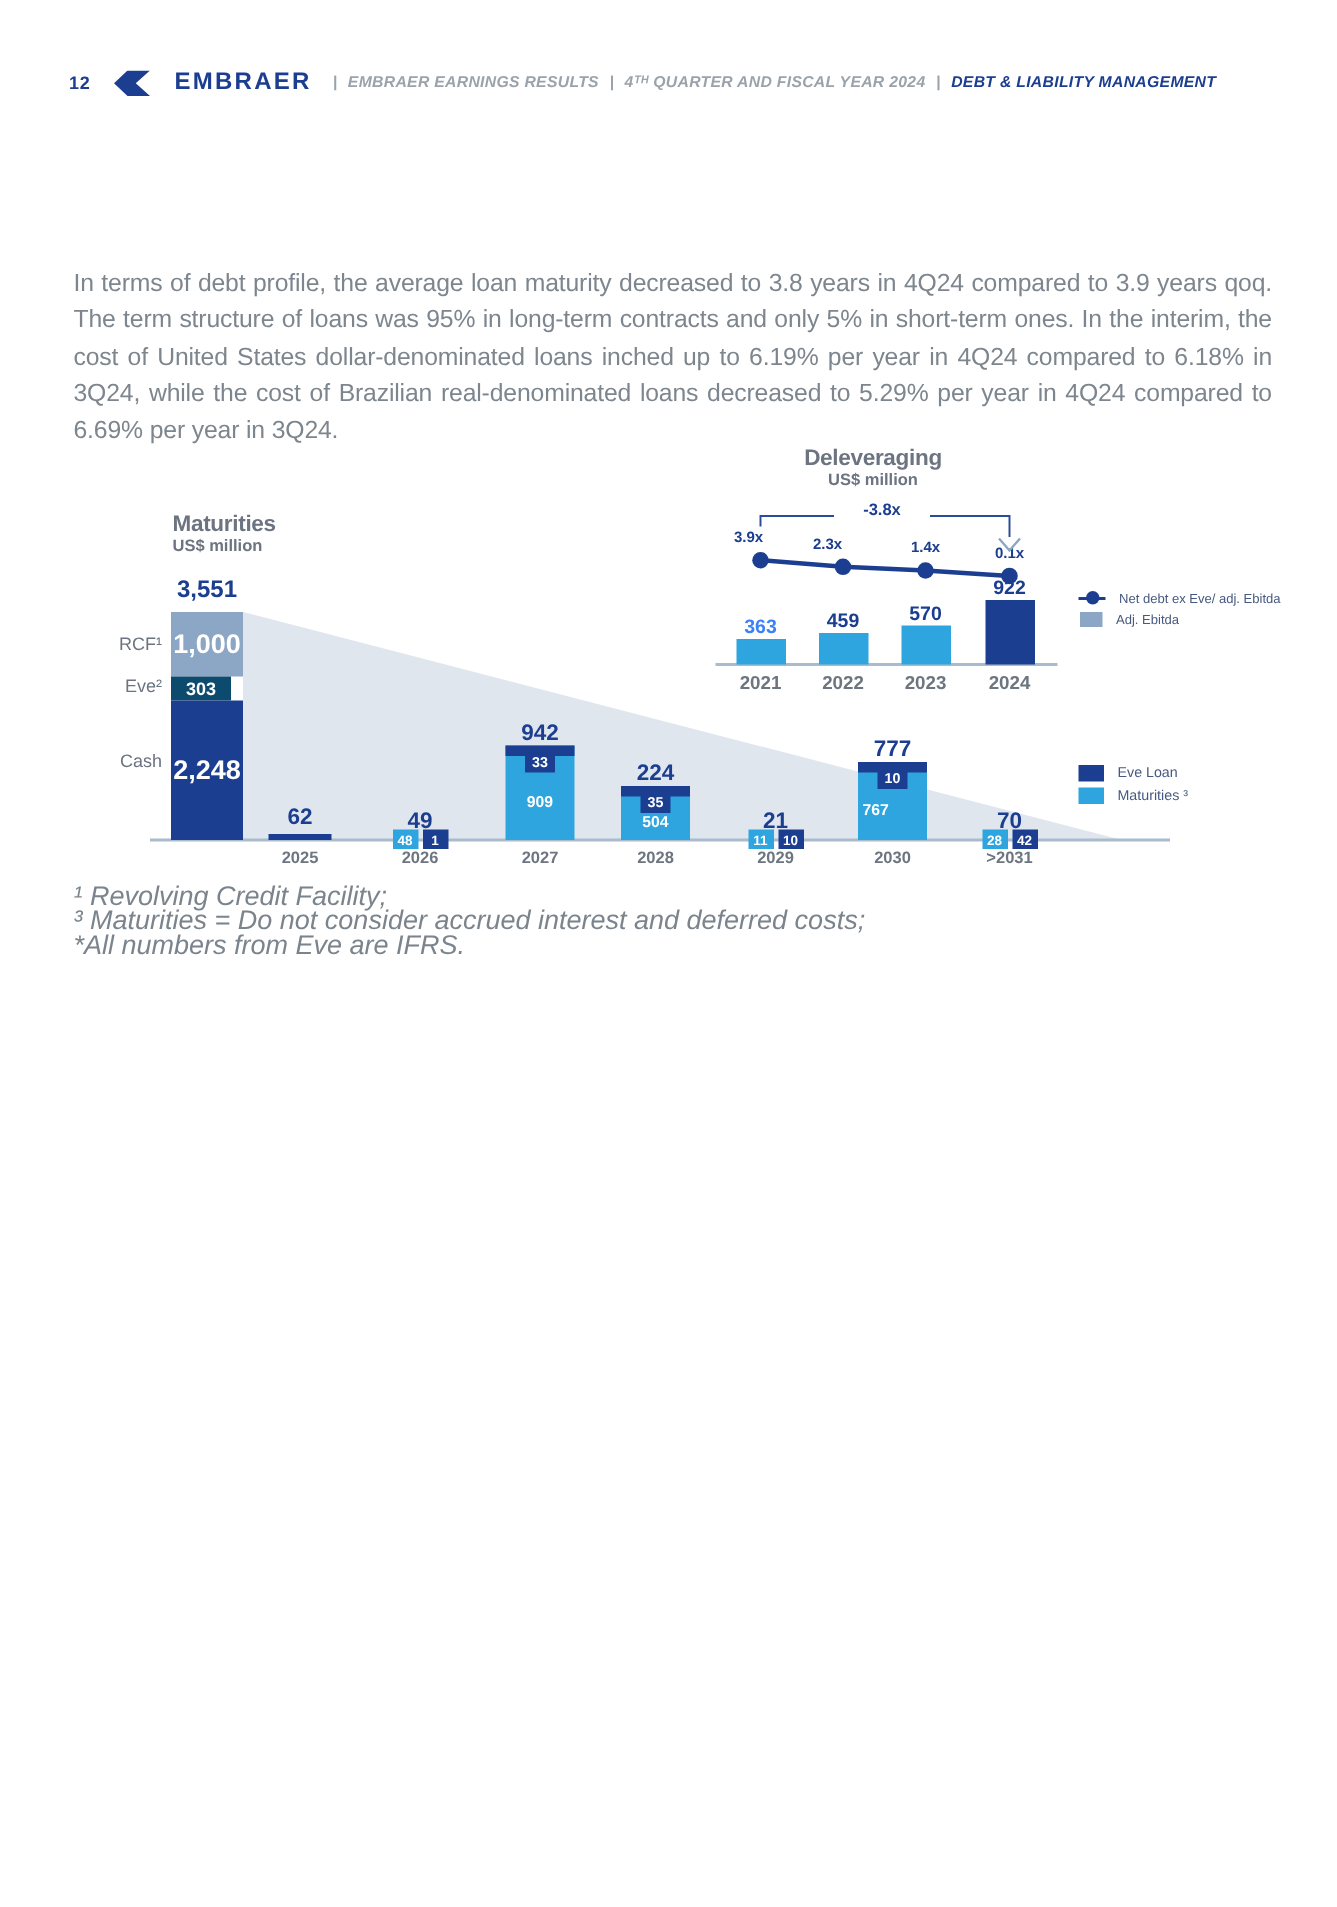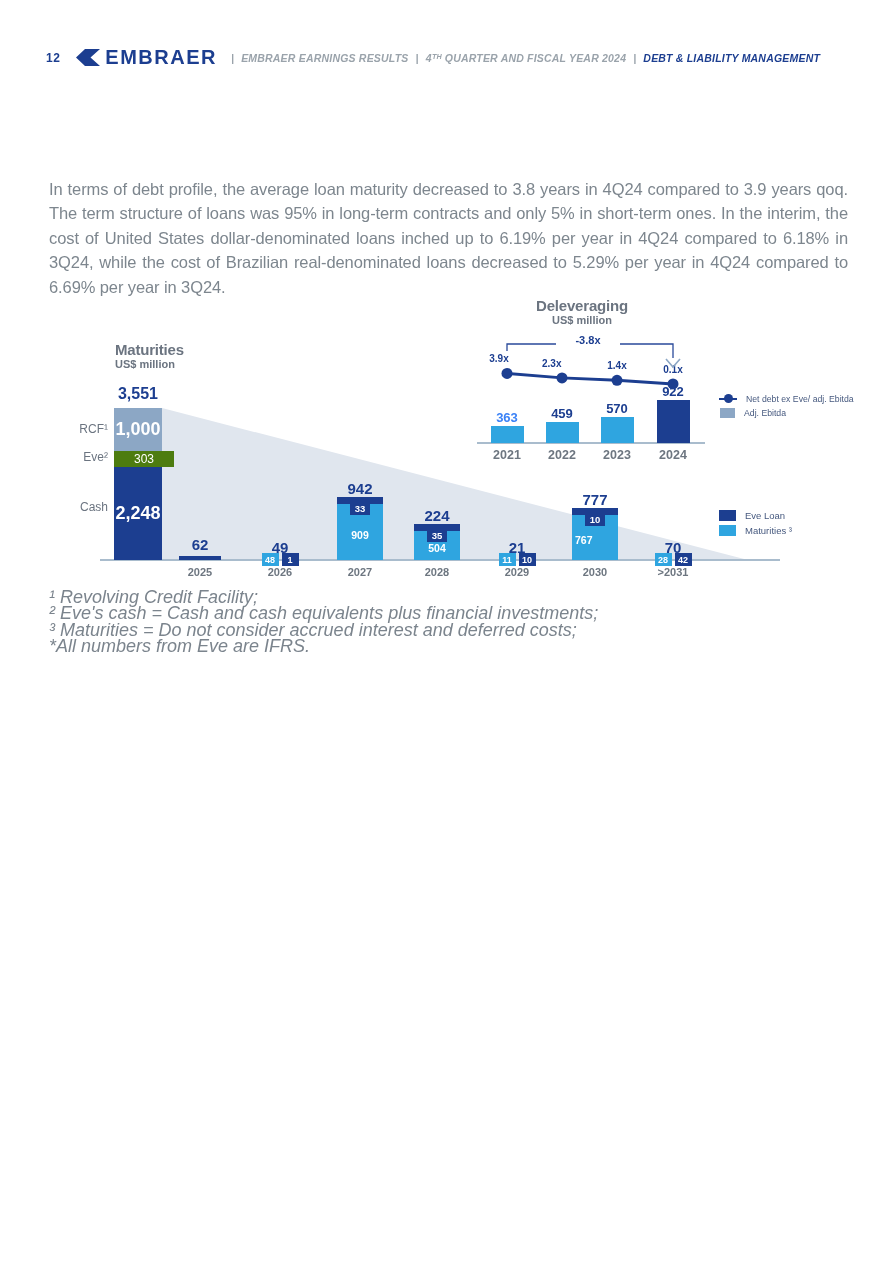--- a/index.html
+++ b/index.html
@@ -4,21 +4,21 @@
 <style>
   html,body{margin:0;padding:0;background:#ffffff;}
   .page{position:relative;width:891px;height:1271px;background:#fff;overflow:hidden;
         font-family:"Liberation Sans",sans-serif;}
   .abs{position:absolute;}
 
   
   .hdr{position:absolute;left:46px;top:46px;right:30px;display:flex;align-items:center;}
   .pageno{color:var(--navy);font-weight:bold;font-size:12px;letter-spacing:.5px;}
   .logo{display:flex;align-items:center;margin-left:16px;}
-  .logo-text{color:var(--navy);font-weight:800;font-size:20px;letter-spacing:1.5px;margin-left:5px;}
+  .logo-text{color:var(--navy);font-weight:800;font-size:16px;letter-spacing:1.5px;margin-left:16px;}
   .crumbs{display:flex;align-items:baseline;margin-left:14px;font-size:10.5px;font-style:italic;font-weight:bold;letter-spacing:.2px;}
   .crumb{color:#9aa3ab;margin:0 7px;white-space:nowrap;}
   .crumb.navy{color:var(--navy);}
   .csep{color:#9aa3ab;}
 
   
   .intro{position:absolute;left:49px;top:160px;width:799px;font-size:16.5px;line-height:24.6px;
          color:#7d868e;text-align:justify;letter-spacing:-0.1px;}
 
   
@@ -119,21 +119,21 @@
     </div>
     <div class="leg-row">
       <span class="sw" style="background:var(--lblue)"></span>
       <span class="leg-lbl">Maturities ³</span>
     </div>
   </div>
 
   <div class="abs" id="chart-layer" style="left:0;top:0;width:891px;height:660px">
       <div style="position: absolute; left: 106px; top: 385px; color: rgb(28, 62, 144); font-weight: bold; font-size: 16px; text-align: center; width: 64px;">3,551</div>
       <div style="position: absolute; left: 114px; top: 408px; width: 48px; height: 43px; background: rgb(140, 167, 197); color: rgb(255, 255, 255); font-weight: bold; font-size: 18px; display: flex; align-items: center; justify-content: center;">1,000</div>
-      <div style="position: absolute; left: 114px; top: 451px; width: 60px; height: 16px; background: #4d7c0f; color: rgb(255, 255, 255); font-weight: normal; font-size: 12px; display: flex; align-items: center; justify-content: center;">303</div>
+      <div style="position: absolute; left: 114px; top: 451px; width: 40px; height: 16px; background: #0c4a6e; color: rgb(255, 255, 255); font-weight: bold; font-size: 12px; display: flex; align-items: center; justify-content: center;">303</div>
       <div style="position: absolute; left: 114px; top: 467px; width: 48px; height: 93px; background: rgb(28, 62, 144); color: rgb(255, 255, 255); font-weight: bold; font-size: 18px; display: flex; align-items: center; justify-content: center;">2,248</div>
       <div style="position: absolute; left: 170px; top: 536px; color: rgb(28, 62, 144); font-weight: bold; font-size: 15px; text-align: center; width: 60px;">62</div>
       <div style="position: absolute; left: 179px; top: 556px; width: 42px; height: 4px; background: rgb(28, 62, 144);"></div>
       <div style="position: absolute; left: 170px; top: 566px; width: 60px; text-align: center; color: rgb(109, 118, 128); font-weight: 600; font-size: 11px;">2025</div>
       <div style="position: absolute; left: 250px; top: 539px; color: rgb(28, 62, 144); font-weight: bold; font-size: 15px; text-align: center; width: 60px;">49</div>
       <div style="position: absolute; left: 261.5px; top: 553px; width: 17px; height: 13px; background: rgb(47, 165, 224); color: rgb(255, 255, 255); font-weight: bold; font-size: 9px; display: flex; align-items: center; justify-content: center;">48</div>
       <div style="position: absolute; left: 281.5px; top: 553px; width: 17px; height: 13px; background: rgb(28, 62, 144); color: rgb(255, 255, 255); font-weight: bold; font-size: 9px; display: flex; align-items: center; justify-content: center;">1</div>
       <div style="position: absolute; left: 250px; top: 566px; width: 60px; text-align: center; color: rgb(109, 118, 128); font-weight: 600; font-size: 11px;">2026</div>
       <div style="position: absolute; left: 330px; top: 480px; color: rgb(28, 62, 144); font-weight: bold; font-size: 15px; text-align: center; width: 60px;">942</div>
       <div style="position: absolute; left: 337px; top: 497px; width: 46px; height: 63px; background: rgb(47, 165, 224);"></div>
@@ -184,18 +184,17 @@
         <polyline points="507,373.47499999999997 562,377.875 617,380.34999999999997 673,383.925" fill="none" stroke="#1c3e90" stroke-width="3"></polyline>
         <circle cx="507" cy="373.47499999999997" r="5.5" fill="#1c3e90"></circle>
         <circle cx="562" cy="377.875" r="5.5" fill="#1c3e90"></circle>
         <circle cx="617" cy="380.34999999999997" r="5.5" fill="#1c3e90"></circle>
         <circle cx="673" cy="383.925" r="5.5" fill="#1c3e90"></circle>
       </svg>
     </div>
 
   <div class="foot">
     <div>¹ Revolving Credit Facility;</div>
-    <div>² Eve's cash = Cash and cash equivalents plus financial investments;</div>
     <div>³ Maturities = Do not consider accrued interest and deferred costs;</div>
     <div>*All numbers from Eve are IFRS.</div>
   </div>
 
 </div>
 
 </body></html>

